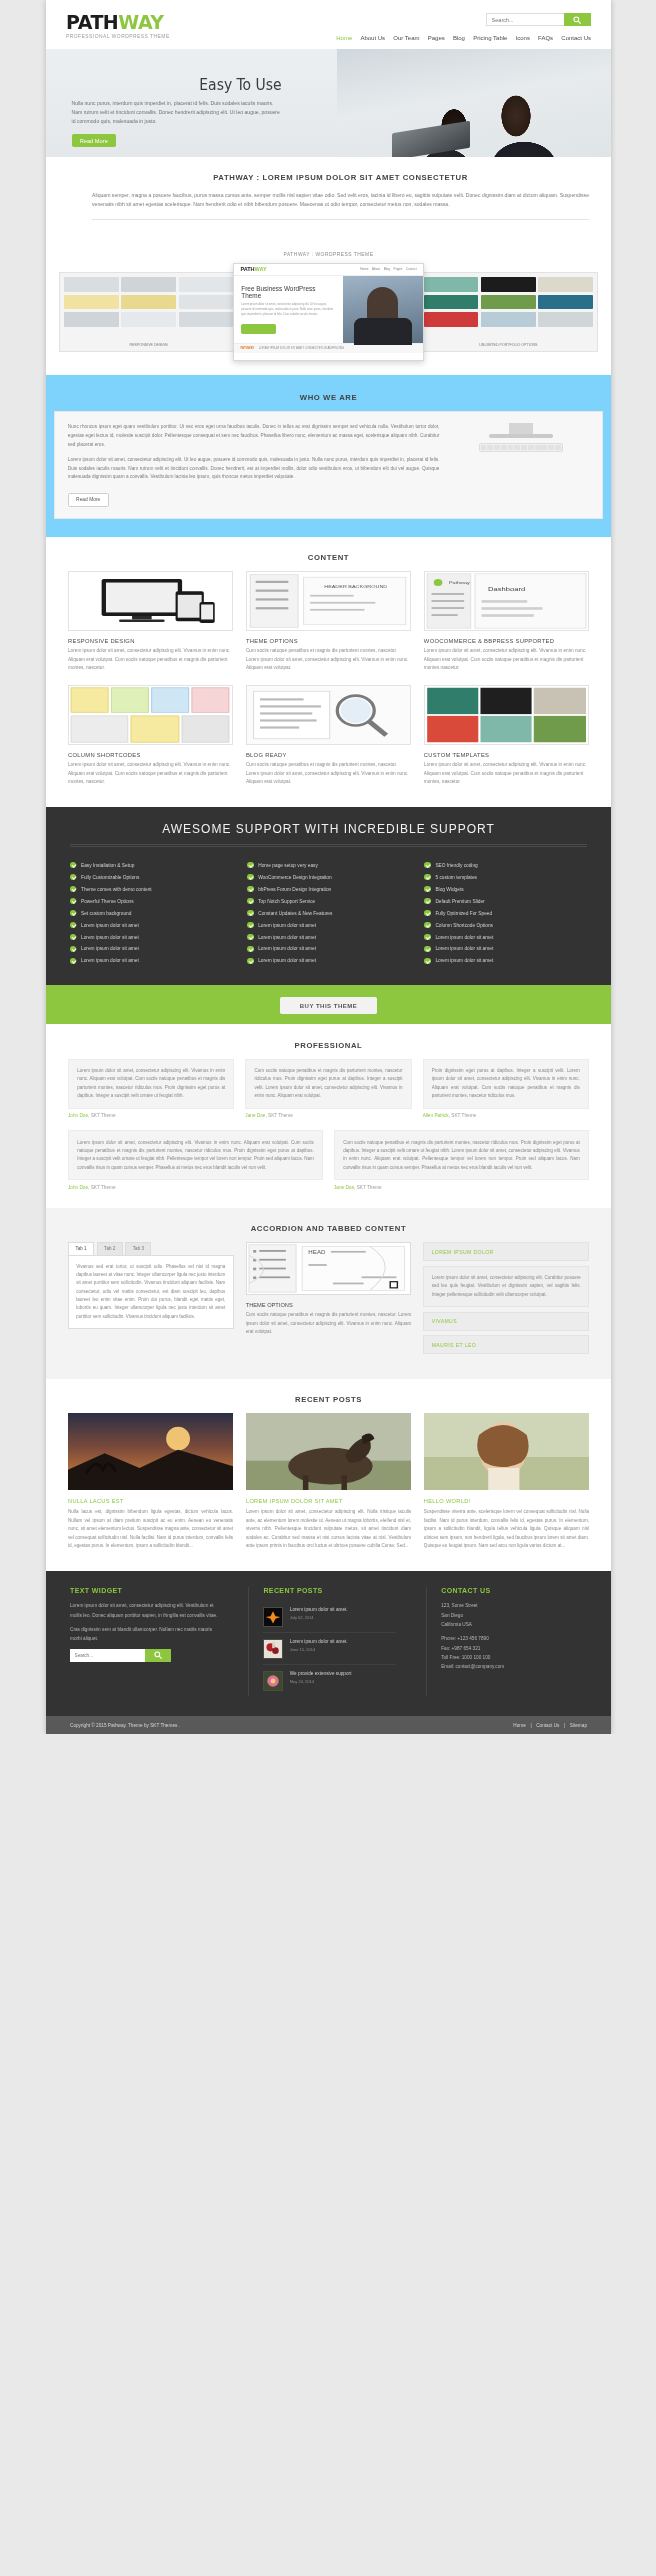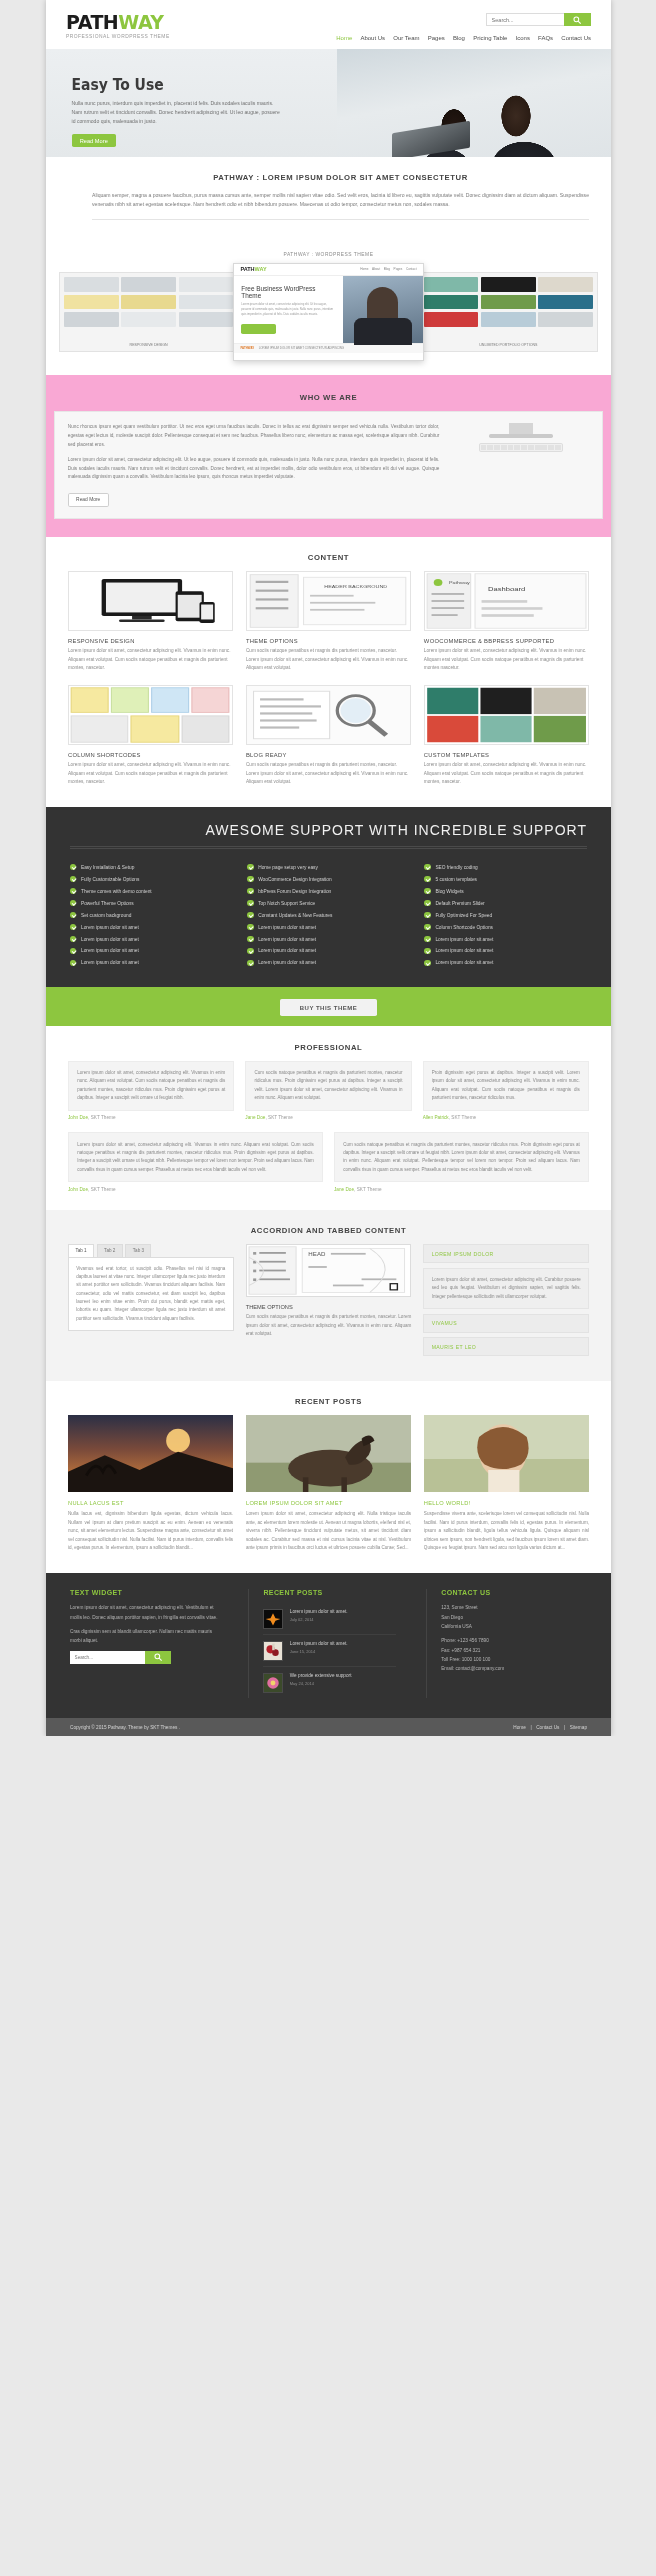--- a/index.html
+++ b/index.html
@@ -30,21 +30,21 @@
   .hero-img { position:absolute; right:0; top:0; width:274px; height:108px;
     background:
       radial-gradient(ellipse 38px 53px at 179px 67px,#3b2a20 0%,#2a1c14 38%,transparent 39%),
       radial-gradient(ellipse 27px 36px at 117px 77px,#241712 0%,#1a110c 46%,transparent 47%),
       radial-gradient(ellipse 53px 40px at 187px 117px,#23252b 0%,#1b1d22 60%,transparent 61%),
       radial-gradient(ellipse 40px 33px at 109px 120px,#2b2d33 0%,#202228 60%,transparent 61%),
       linear-gradient(170deg,#cfd8dd 0%,#e7ebed 45%,#dfe4e7 100%);
   }
   .hero-img:after{content:"";position:absolute;left:55px;top:78px;width:78px;height:27px;background:linear-gradient(160deg,#7e8589,#3b4044);transform:skewY(-9deg);border-radius:1.8px;}
   .hero-txt { position:absolute; left:25.5px; top:27px; width:210px; }
-  .hero-txt h1 { font-size:15.5px; font-weight:bold; color:#3b3b3b; font-family:"DejaVu Sans Condensed","Liberation Sans",sans-serif; margin-bottom:5.5px; }
+  .hero-txt h1 { font-size:15.5px; font-weight:normal; color:#3b3b3b; font-family:"DejaVu Sans Condensed","Liberation Sans",sans-serif; margin-bottom:5.5px;text-align:right; }
   .hero-txt p { font-size:5.1px; line-height:1.75; color:#707070; }
   .btn-green { display:inline-block; margin-top:8.2px; background:#8dc63f; color:#fff; font-size:5.7px; padding:3.6px 8.2px; border-radius:1.8px; text-decoration:none; }
 
   
   .sec { padding:16.4px 22px;margin-left:24px; }
   .sec-title { text-align:center; font-size:7.7px; letter-spacing:0.6px; color:#444; font-weight:bold; margin-bottom:9px; }
   .sec-sub { font-size:5.1px; line-height:1.8; color:#7a7a7a; text-align:justify; }
   .divider { height:0.9px; background:#e4e4e4; margin:10px 0; }
 
   
@@ -66,21 +66,21 @@
   .sc-body .left .mb{display:inline-block;margin-top:6.4px;background:#8dc63f;width:35px;height:10px;border-radius:1.8px;}
   .sc-body .right{flex:0 0 80px;background:linear-gradient(170deg,#9fb4c6,#5d7184);position:relative;}
   .sc-body .right:before{content:"";position:absolute;left:24px;top:11px;width:31px;height:36px;border-radius:15.5px 15.5px 5.5px 5.5px;background:#4a3b32;}
   .sc-body .right:after{content:"";position:absolute;left:11px;top:42px;width:58px;height:27px;background:#23252b;border-radius:7.3px 7.3px 0 0;}
   .sc-bar{height:10px;background:#f7f7f7;border-top:0.9px solid #eee;display:flex;align-items:center;padding:0 6.4px;}
   .sc-bar b{color:#e07b2a;font-size:2.9px;margin-right:4.6px;}
   .sc-bar span{font-size:2.9px;color:#8a8a8a;}
   .sc-side-lbl{position:absolute;left:0;right:0;bottom:3.6px;text-align:center;font-size:3.6px;color:#777;}
 
   
-  .whowe { background:#f9a8d4; padding:18px 8px; }
+  .whowe { background:#7dd3fc; padding:18px 8px; }
   .whowe-inner { background:#f7f7f7; border:0.9px solid #e7e7e7; padding:11px 12.8px; display:flex; gap:12.8px; }
   .whowe-left { flex:1; }
   .whowe-left p { font-size:4.7px; line-height:1.85; color:#7c7c7c; text-align:justify; margin-bottom:6.4px; }
   .btn-outline { display:inline-block; border:0.9px solid #cfcfcf; background:#fff; color:#555; font-size:4.9px; padding:3.6px 7.3px; border-radius:1.8px; text-decoration:none; }
   .monitor { flex:0 0 137px; }
   .mon-screen { background:#1e4f7a; border:3.6px solid #cfcfcf; border-radius:2.7px; height:66px; position:relative; overflow:hidden; }
   .mon-top { height:18px; background:#dfe3e6; display:grid; grid-template-columns:repeat(6,1fr); gap:1.8px; padding:1.8px; }
   .mon-top i { display:block; background:#b9c2c8; }
   .mon-txt { padding:4.6px 6.4px; color:#fff; font-size:6.7px; font-weight:bold; line-height:1.3; text-shadow:0 0.9px 0.9px rgba(0,0,0,.4); }
   .price-badge { position:absolute; right:5.5px; top:18px; width:24px; height:24px; border-radius:50%; background:#f58220; color:#fff; display:flex; align-items:center; justify-content:center; font-size:9px; font-weight:bold; }
@@ -92,21 +92,21 @@
 
   
   .features { background:#fff; padding:16.4px 22px 20px; }
   .feat-grid { display:grid; grid-template-columns:repeat(3,1fr); gap:12.8px 12.8px; }
   .feat-img { height:60px; border:0.9px solid #e3e3e3; background:#fafafa; position:relative; overflow:hidden; }
   .feat h3 { font-size:5.8px; font-weight:normal; letter-spacing:0.3px; color:#4a4a4a; margin:6.4px 0 3.6px; }
   .feat p { font-size:4.7px; line-height:1.8; color:#8c8c8c; }
 
   
   .support { background:#333333; color:#dcdcdc; padding:15.5px 24px 18px; }
-  .support h2 { text-align:right; font-size:14px; font-weight:normal; letter-spacing:1px; color:#f1f1f1; margin-bottom:8.2px; }
+  .support h2 { text-align:center; font-size:12px; font-weight:normal; letter-spacing:1px; color:#f1f1f1; margin-bottom:8.2px; }
   .support .dbl { border-top:0.9px solid #4a4a4a; border-bottom:0.9px solid #4a4a4a; height:2.7px; margin-bottom:12px; }
   .sup-cols { display:grid; grid-template-columns:repeat(3,1fr); gap:0 14.6px; }
   .sup-cols li { list-style:none; display:flex; align-items:center; gap:4.6px; font-size:4.8px; color:#d2d2d2; padding:2.8px 0; }
   .tick { flex:0 0 6.4px; height:6.4px; border-radius:50%; background:#8dc63f; position:relative; }
   .tick:after { content:""; position:absolute; left:1.8px; top:1.9px; width:2.7px; height:1.5px; border-left:0.9px solid #fff; border-bottom:0.9px solid #fff; transform:rotate(-45deg); }
 
   
   .cta { background:#8dc63f; padding:10px 0; text-align:center; }
   .cta a { display:inline-block; background:#f2f2f2; color:#555; font-size:6px; font-weight:bold; letter-spacing:0.5px; padding:5.5px 20px; border-radius:1.8px; text-decoration:none; }
 

